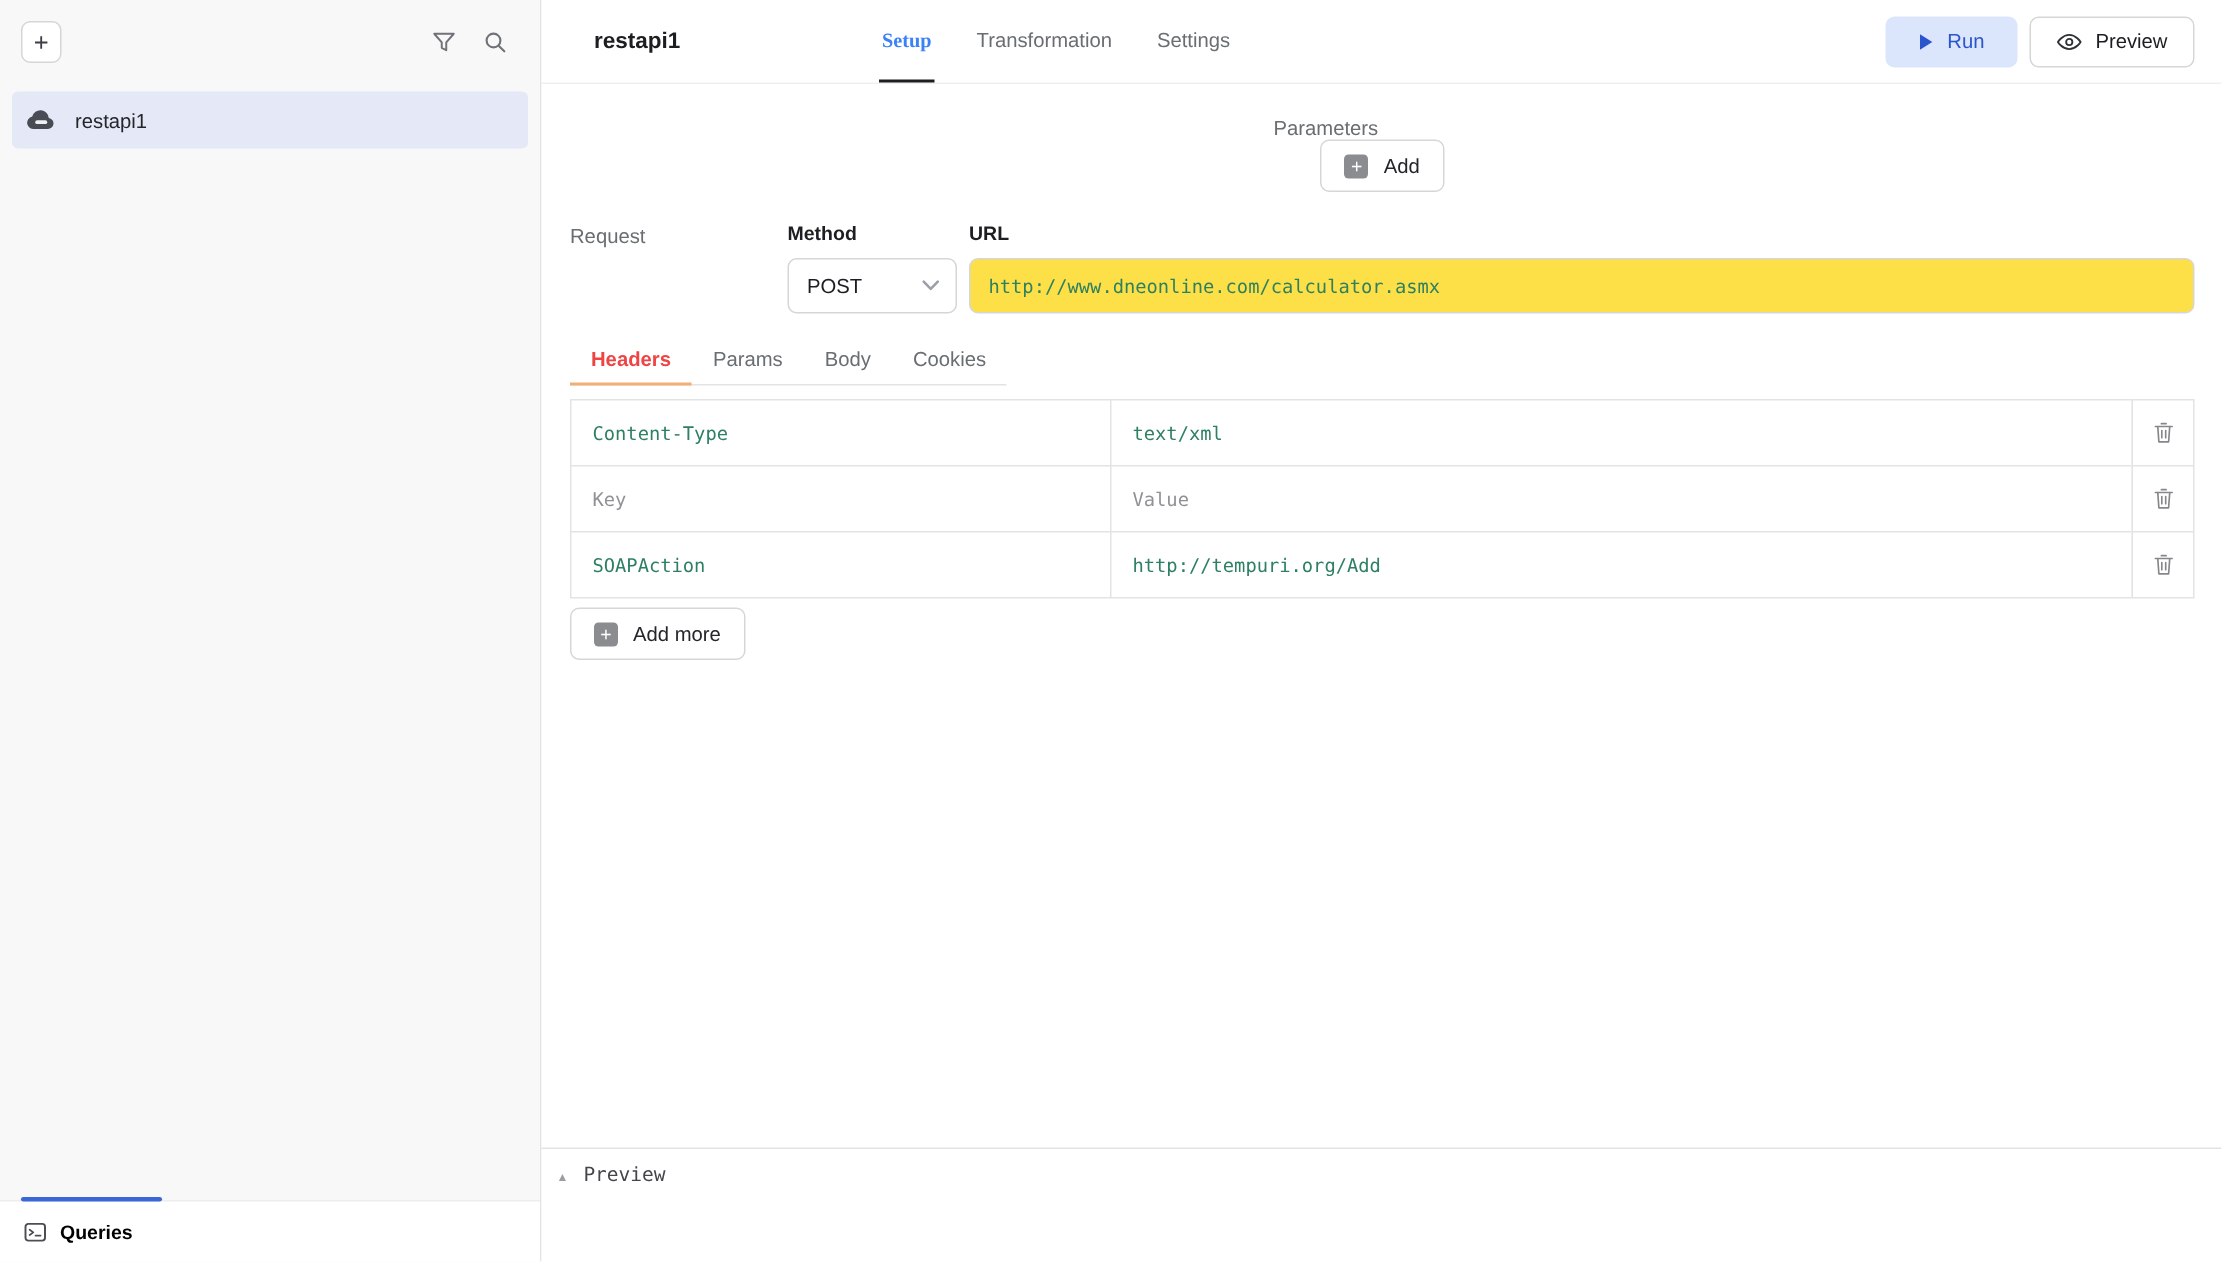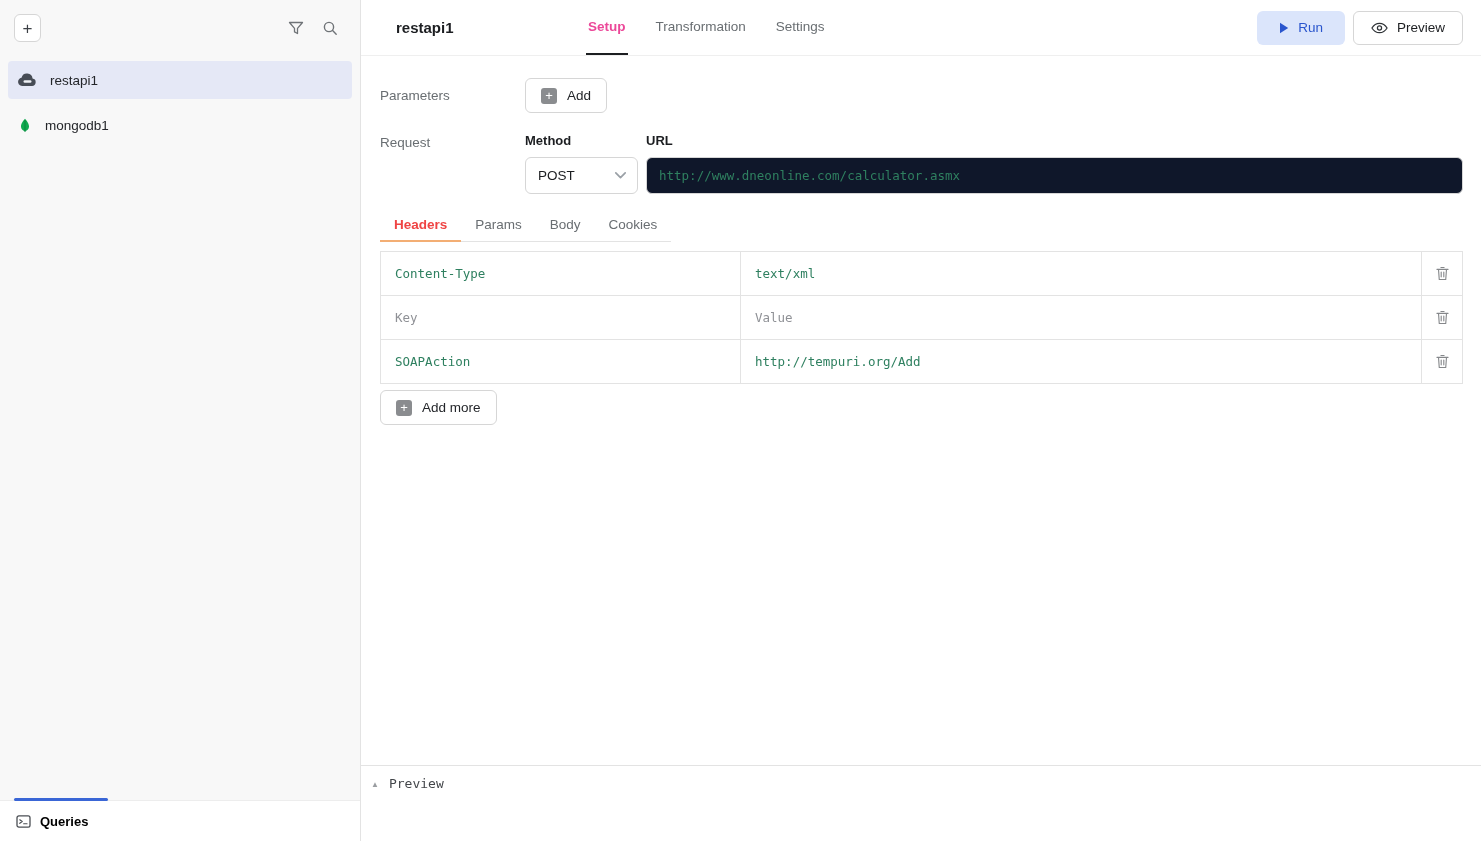--- a/index.html
+++ b/index.html
@@ -53,38 +53,38 @@
   .main-header {
     height:56px; border-bottom:1px solid #efefef;
     display:flex; align-items:center; padding:0 18px 0 35px; flex:none;
   }
   .doc-title { width:190px; font-size:15px; font-weight:bold; }
   .main-tabs { display:flex; gap:26px; height:100%; align-items:stretch; }
   .main-tab {
     display:flex; align-items:center; padding:0 2px; cursor:pointer;
     color:#696e72; border-bottom:2px solid transparent;
   }
-  .main-tab.active { color:#ec4899; font-weight:bold; border-bottom-color:#1c1e21; }
+  .main-tab.active { color:#3b82f6; font-weight:bold; border-bottom-color:#1c1e21;font-family:Liberation Serif, serif; }
   .header-actions { margin-left:auto; display:flex; gap:8px; align-items:center; }
   .run-btn {
     display:flex; align-items:center; gap:9px; height:34px; padding:0 22px;
     background:#dbe5fb; color:#2a55cd; border:none; border-radius:6px;
     font-size:13.5px; cursor:pointer; font-family:inherit;margin-left:23px;
   }
   .preview-btn {
     display:flex; align-items:center; gap:9px; height:34px; padding:0 17px;
     background:#fff; color:#1c1e21; border:1px solid #d6d6d6; border-radius:6px;
     font-size:13.5px; cursor:pointer; font-family:inherit;
   }
 
   .content { flex:1; padding:22px 18px 0 19px; overflow:hidden; min-height:0; }
 
   .form-row { display:flex; margin-bottom:20px; }
   .row-label { width:145px; color:#696e72; font-size:13.5px; }
-  .parameters-row { align-items:center; }
+  .parameters-row { align-items:center;flex-direction:column; }
   .btn-light {
     display:inline-flex; align-items:center; gap:10px; height:35px; padding:0 15px;
     background:#fff; border:1px solid #d6d6d6; border-radius:6px;
     font-size:13.5px; color:#24262a; cursor:pointer; font-family:inherit;
   }
   .plus-chip {
     width:16px; height:16px; border-radius:3px; background:#8a8c8f; color:#fff;
     font-size:13px; line-height:15px; text-align:center; display:inline-block; flex:none;
   }
 
@@ -94,21 +94,21 @@
   .method-col { width:113px; margin-right:8px; }
   .select-box {
     height:37px; background:#fff; border:1px solid #d6d6d6; border-radius:6px;
     display:flex; align-items:center; justify-content:space-between;
     padding:0 10px 0 12px; cursor:pointer; font-size:13.5px;
   }
   .url-col { flex:1; min-width:0; }
   .code-font { font-family:"DejaVu Sans Mono", monospace; font-size:12.5px; }
   .url-input {
     width:100%; height:37px; border:1px solid #d6d6d6; border-radius:6px;
-    padding:0 12px; color:#2f8060; background:#0f172a; outline:none;
+    padding:0 12px; color:#2f8060; background:#fde047; outline:none;
   }
 
   .subtabs { display:inline-flex; border-bottom:1px solid #e3e3e3; margin-top:2px; }
   .subtab {
     height:34px; display:flex; align-items:center; padding:0 14px;
     color:#696e72; cursor:pointer; border-bottom:2px solid transparent; margin-bottom:-1px;
   }
   .subtab.active { color:#ef4444; font-weight:bold; border-bottom-color:#f3ae74; }
 
   .kv-table { margin-top:9px; }
@@ -161,29 +161,20 @@
 
     <div class="entity-list">
       <div class="entity selected">
         <span>
           <svg width="19" height="14" viewBox="0 0 20 14">
               <path d="M5.4 13.3h9.2a3.9 3.9 0 0 0 .7-7.75A5.9 5.9 0 0 0 3.7 4.6 4.3 4.3 0 0 0 5.4 13.3z" fill="#474c55"></path>
               <rect x="5.8" y="7.2" width="8.4" height="2.6" rx="1.3" fill="#eef0f4"></rect>
             </svg>
         </span>
         <span class="entity-label">restapi1</span>
-      </div>
-      <div class="entity">
-        <span>
-          <svg width="14" height="17" viewBox="0 0 16 17">
-              <path d="M8 .8s-4.6 5.1-4.6 8.7c0 2.8 2 4.7 4.1 5.3l.5 1.5.5-1.5c2.1-.6 4.1-2.5 4.1-5.3C12.6 5.9 8 .8 8 .8z" fill="#10aa50"></path>
-              <path d="M8 2.2v13.6" stroke="#0b7a3a" stroke-width="0.9"></path>
-            </svg>
-        </span>
-        <span class="entity-label">mongodb1</span>
       </div>
     </div>
 
     <div class="sidebar-bottom">
       <div class="active-tab-indicator"></div>
       <div class="queries-tab">
         <span>
           <svg width="15" height="13" viewBox="0 0 16 14">
               <rect x="1" y="1" width="14" height="12" rx="2" fill="none" stroke="#4b4f54" stroke-width="1.4"></rect>
               <path d="M4 5.2l2.6 1.9L4 9" fill="none" stroke="#4b4f54" stroke-width="1.3" stroke-linecap="round" stroke-linejoin="round"></path>

